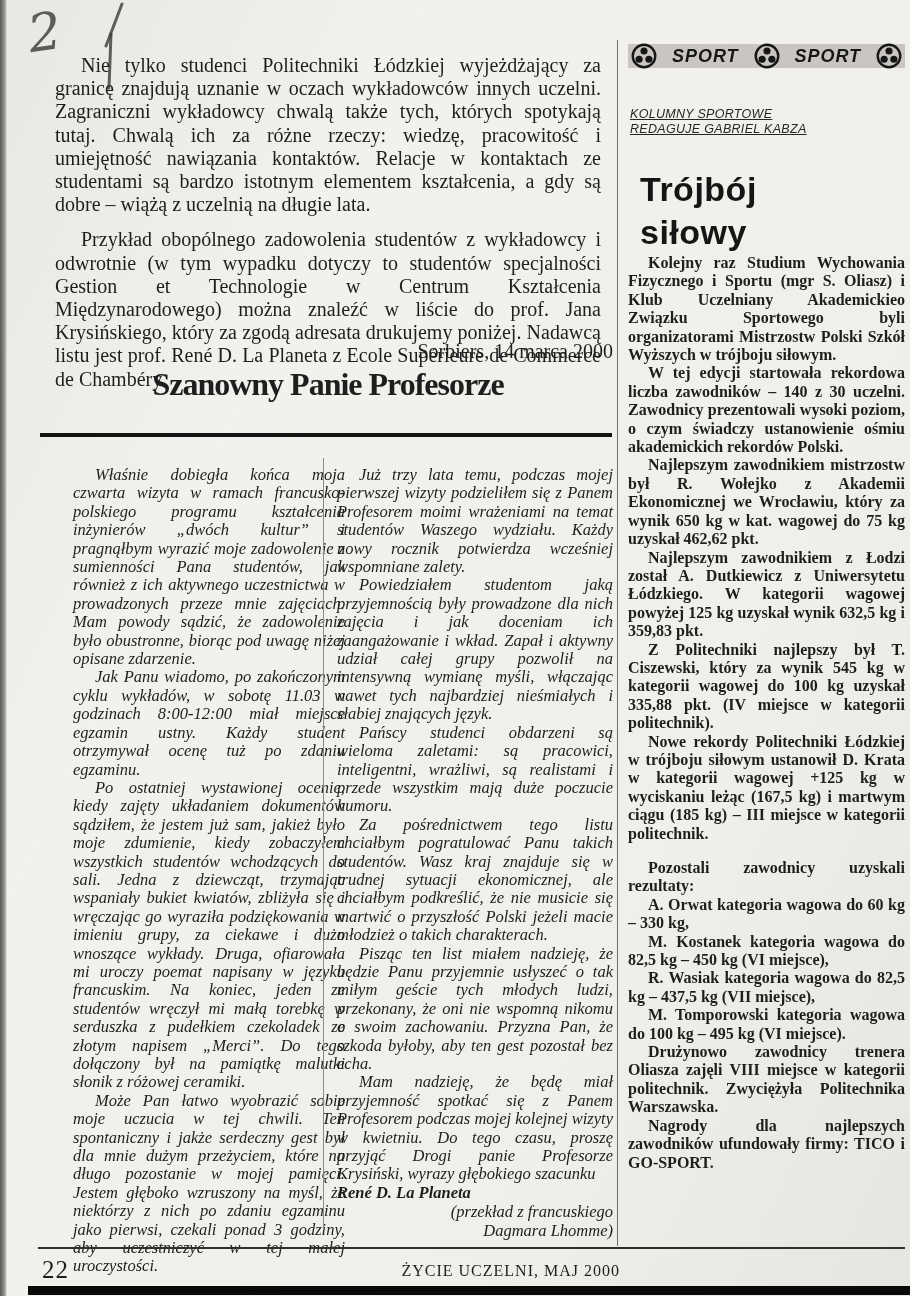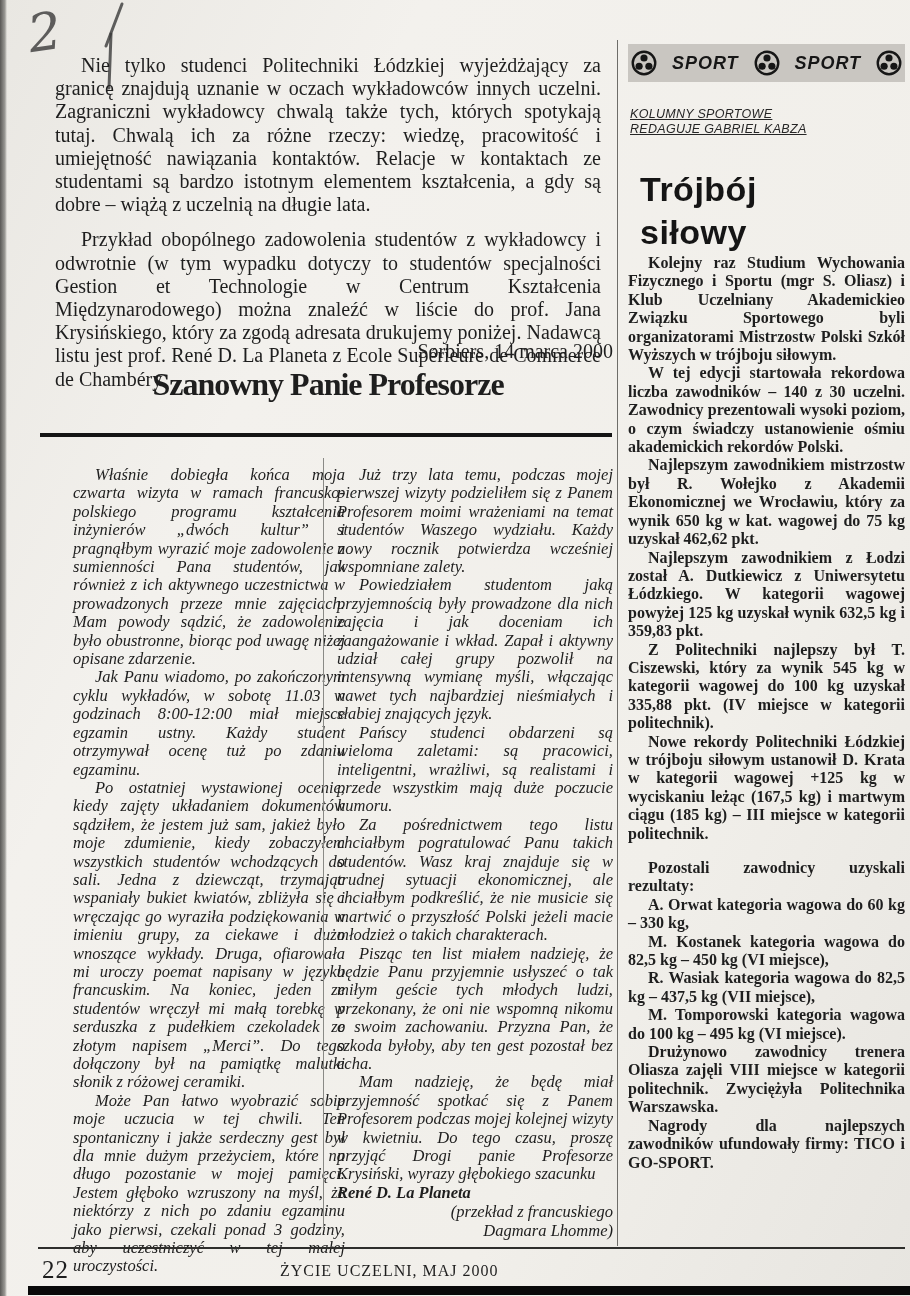--- a/index.html
+++ b/index.html
@@ -25,36 +25,36 @@
   .col1{left:45px;margin-left:28px;}
   .col2{left:337px;width:276px;}
   .letter-col p{margin:0;text-indent:22px;font-size:16.5px;line-height:18.4px;
     text-align:justify;font-style:italic;}
   .col-divider{left:323px;top:458px;width:1px;height:772px;background:#8a8a86;}
   .section-divider{left:617px;top:40px;width:1px;height:1206px;background:#6e6d69;}
   .sig-name{margin-top:2px;text-align:right;padding-right:10px;font-weight:bold;
     font-style:italic;font-size:18px;text-indent:0 !important;}
   .sig-line{text-align:right;font-style:italic;font-size:16.5px;line-height:19px;}
   
-  .sport-banner{left:628px;top:44px;width:277px;height:38px;background:#c9c6c1;
+  .sport-banner{left:628px;top:44px;width:277px;height:24px;background:#c9c6c1;
     display:flex;align-items:center;justify-content:space-between;padding:0 3px;box-sizing:border-box;}
   .sport-banner .lbl{font-family:"Liberation Sans",sans-serif;font-weight:bold;
     font-style:italic;font-size:18px;letter-spacing:1px;color:#161616;}
   .ball{width:26px;height:26px;color:#161616;}
   .kicker{left:630px;top:107px;width:275px;font-family:"Liberation Sans",sans-serif;
     font-style:italic;font-size:12.5px;line-height:15px;letter-spacing:.3px;color:#262626;text-decoration:underline;}
   .sport-title{left:628px;top:156px;width:277px;font-family:"Liberation Sans",sans-serif;
     font-weight:bold;font-size:34px;line-height:43px;letter-spacing:.5px;color:#151515;}
   .sport-body{left:628px;top:254px;width:277px;}
   .sport-body p{margin:0;text-indent:20px;font-size:16px;line-height:18.4px;text-align:justify;font-weight:bold;}
   .sport-body p.gap{margin-top:16px;}
   
   .footer-rule{left:38px;top:1247px;width:867px;height:2px;background:#2e2e2c;}
   .page-number{left:42px;top:1256px;font-size:25px;letter-spacing:1px;}
-  .journal{left:280px;top:1262px;width:340px;text-align:left;font-size:16px;letter-spacing:1px;}
+  .journal{left:280px;top:1262px;width:340px;text-align:right;font-size:16px;letter-spacing:1px;}
   .bottom-bar{left:28px;top:1286px;width:882px;height:9px;background:#090909;}
 </style>
 </head>
 <body>
 
 <div class="page">
 
   <div class="abs scan-edge"></div>
 
   <div class="abs handwriting">

